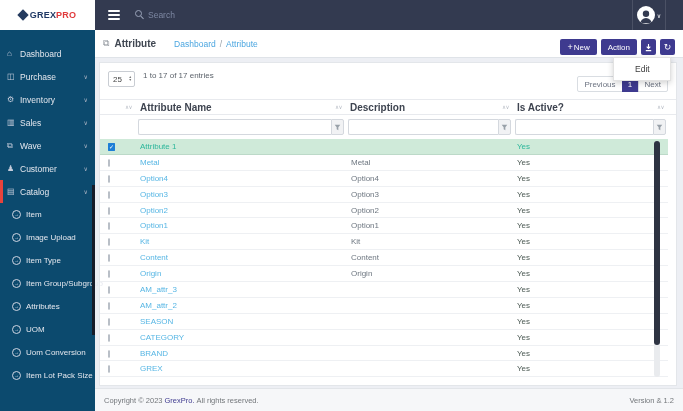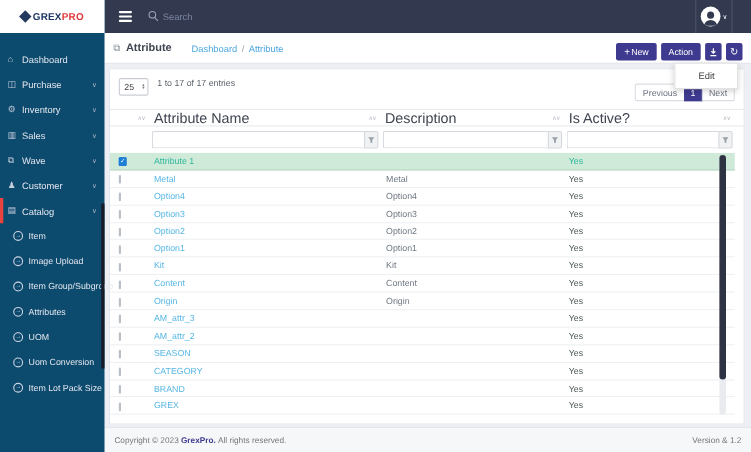--- a/index.html
+++ b/index.html
@@ -83,21 +83,21 @@
   .pbtn:first-child{border-radius:2px 0 0 2px;margin-left:0}
   .pbtn:last-child{border-radius:0 2px 2px 0}
   .pbtn.active{background:#3e3a8f;color:#fff;border-color:#3e3a8f;width:17px;padding:0}
 
   
   .tbl{margin-top:10px}
   .c0{width:36px;flex:none}.c1{width:210px;flex:none}.c2{width:167px;flex:none}.c3{flex:1}
   .thead{display:flex;border-top:1px solid #e8eaee;border-bottom:1px solid #e8eaee;height:16px;
          align-items:stretch;padding-right:8px}
   .th{display:flex;align-items:center;cursor:pointer}
-  .th .lbl{font-size:13px;font-weight:normal;color:#3e4450;padding-left:4px}
+  .th .lbl{font-size:10px;font-weight:bold;color:#3e4450;padding-left:4px}
   .th .sort{margin-left:auto;font-size:5.5px;color:#b7bcc5;padding-right:4px;letter-spacing:-.5px}
   .frow{display:flex;padding:4px 8px 4px 0;align-items:center}
   .fcell{padding:0 2px;display:flex}
   .fi{flex:1;height:16px;border:1px solid #d4d8de;border-right:none;border-radius:2px 0 0 2px;
       background:#fff;outline:none;font-size:8px;padding:0 3px;min-width:0}
   .fb{width:13px;height:16px;border:1px solid #d4d8de;background:#f1f2f4;display:flex;align-items:center;
       justify-content:center;border-radius:0 2px 2px 0;cursor:pointer;flex:none}
   .rows{margin-right:8px}
   .trow{display:flex;height:15.9px;border-bottom:1px solid #eef0f3;align-items:center;font-size:8px}
   .trow.selected{background:#cfead9;border-bottom-color:#bcd9c8}
@@ -110,21 +110,21 @@
   .trow .desc{color:#6e7781;padding-left:5px}
   .trow .val{color:#4c5a54;padding-left:4px}
   .trow.selected .val{color:#2db79b}
   .tscroll-track{position:absolute;right:16px;top:78px;width:6px;height:236px;background:#e9ebee;border-radius:3px}
   .tscroll-thumb{position:absolute;left:0;top:0;width:6px;height:204px;background:#2d3342;border-radius:3px;cursor:pointer}
 
   
   .footer{position:absolute;left:95px;right:0;bottom:0;height:23px;background:#f6f7f9;
           border-top:1px solid #e2e5e9;display:flex;align-items:center;font-size:7.5px;color:#73777b;
           padding:0 9px;z-index:3}
-  .footer .brand{color:#3e3a8f;font-weight:bold;margin:0 2px}
+  .footer .brand{color:#3e3a8f;font-weight:normal;margin:0 2px}
   .version{margin-left:auto}
 </style>
 </head>
 <body>
 
 <div class="sidebar">
   <div class="logo-box">
     <span class="logo-diamond"></span>
     <span class="logo-text"><span>GREX</span><span class="pro">PRO</span></span>
   </div>
@@ -178,20 +178,24 @@
         <div class="side-item">
           <span class="sub-ico">→</span>
           <span>Item</span>
         </div>
 
         <div class="side-item">
           <span class="sub-ico">→</span>
           <span>Image Upload</span>
         </div>
 
+        <div class="side-item">
+          <span class="sub-ico">→</span>
+          <span>Item Type</span>
+        </div>
 
         <div class="side-item">
           <span class="sub-ico">→</span>
           <span>Item Group/Subgroup</span>
         </div>
 
         <div class="side-item">
           <span class="sub-ico">→</span>
           <span>Attributes</span>
         </div>

